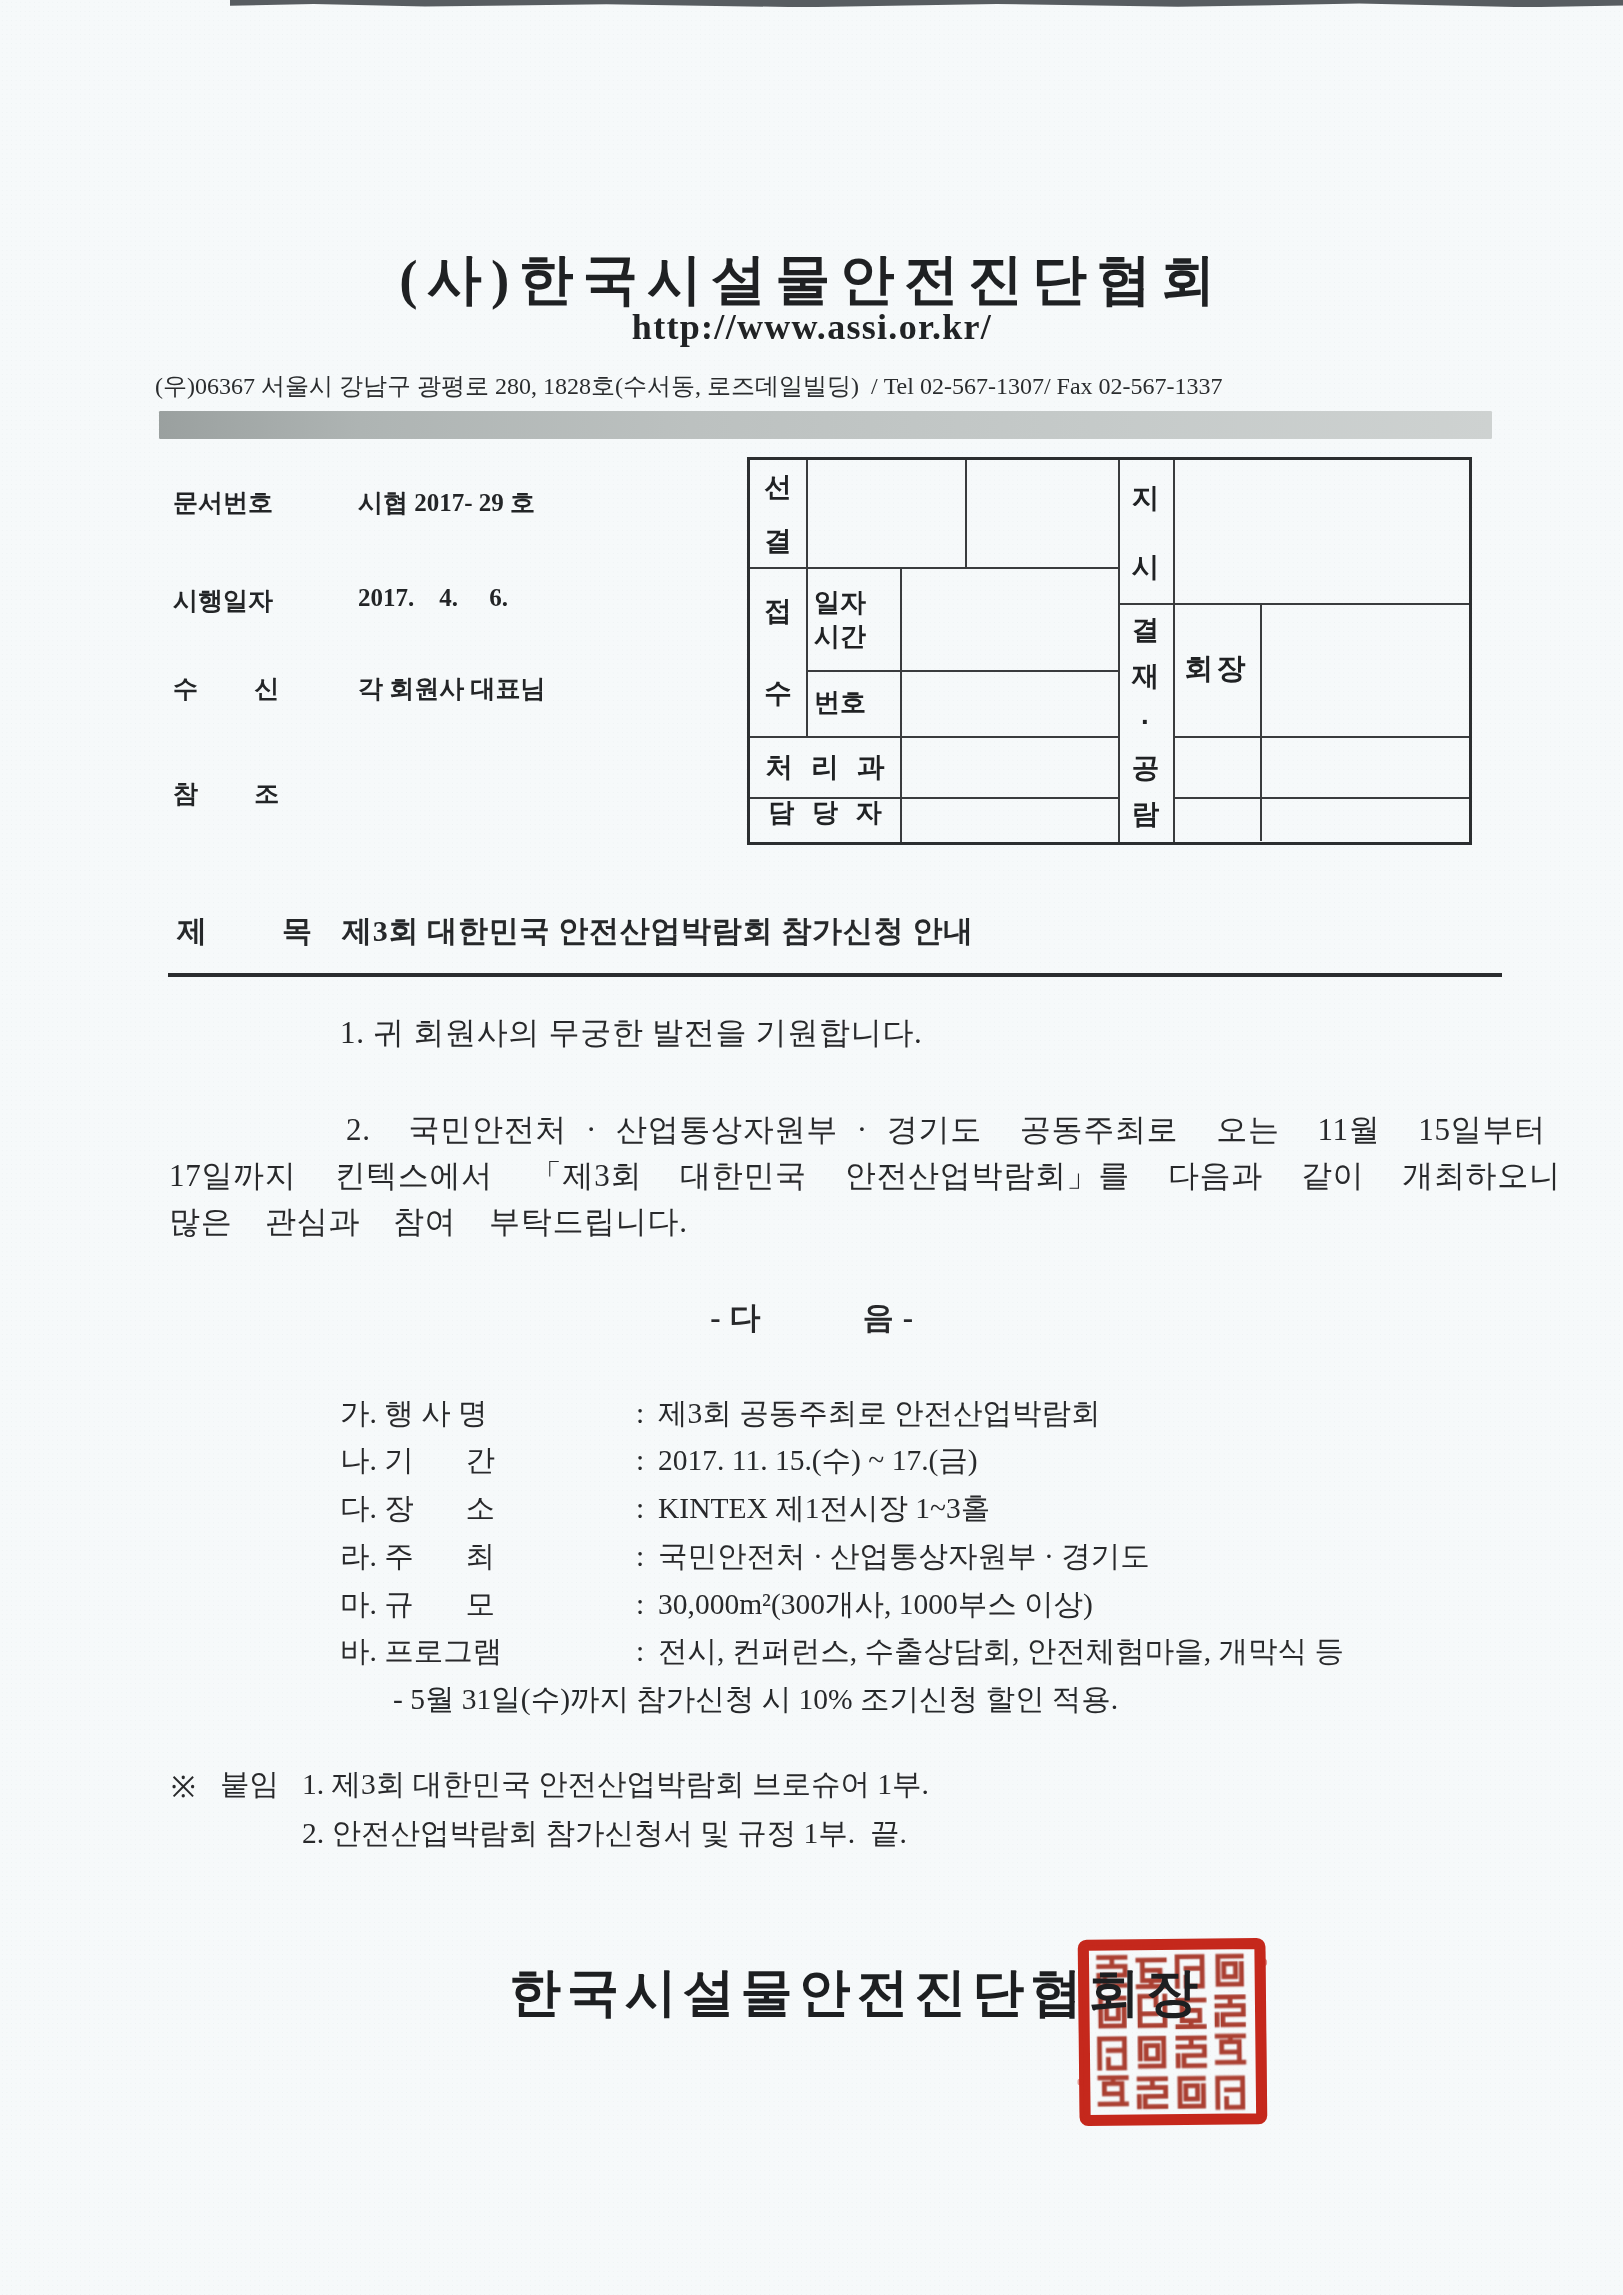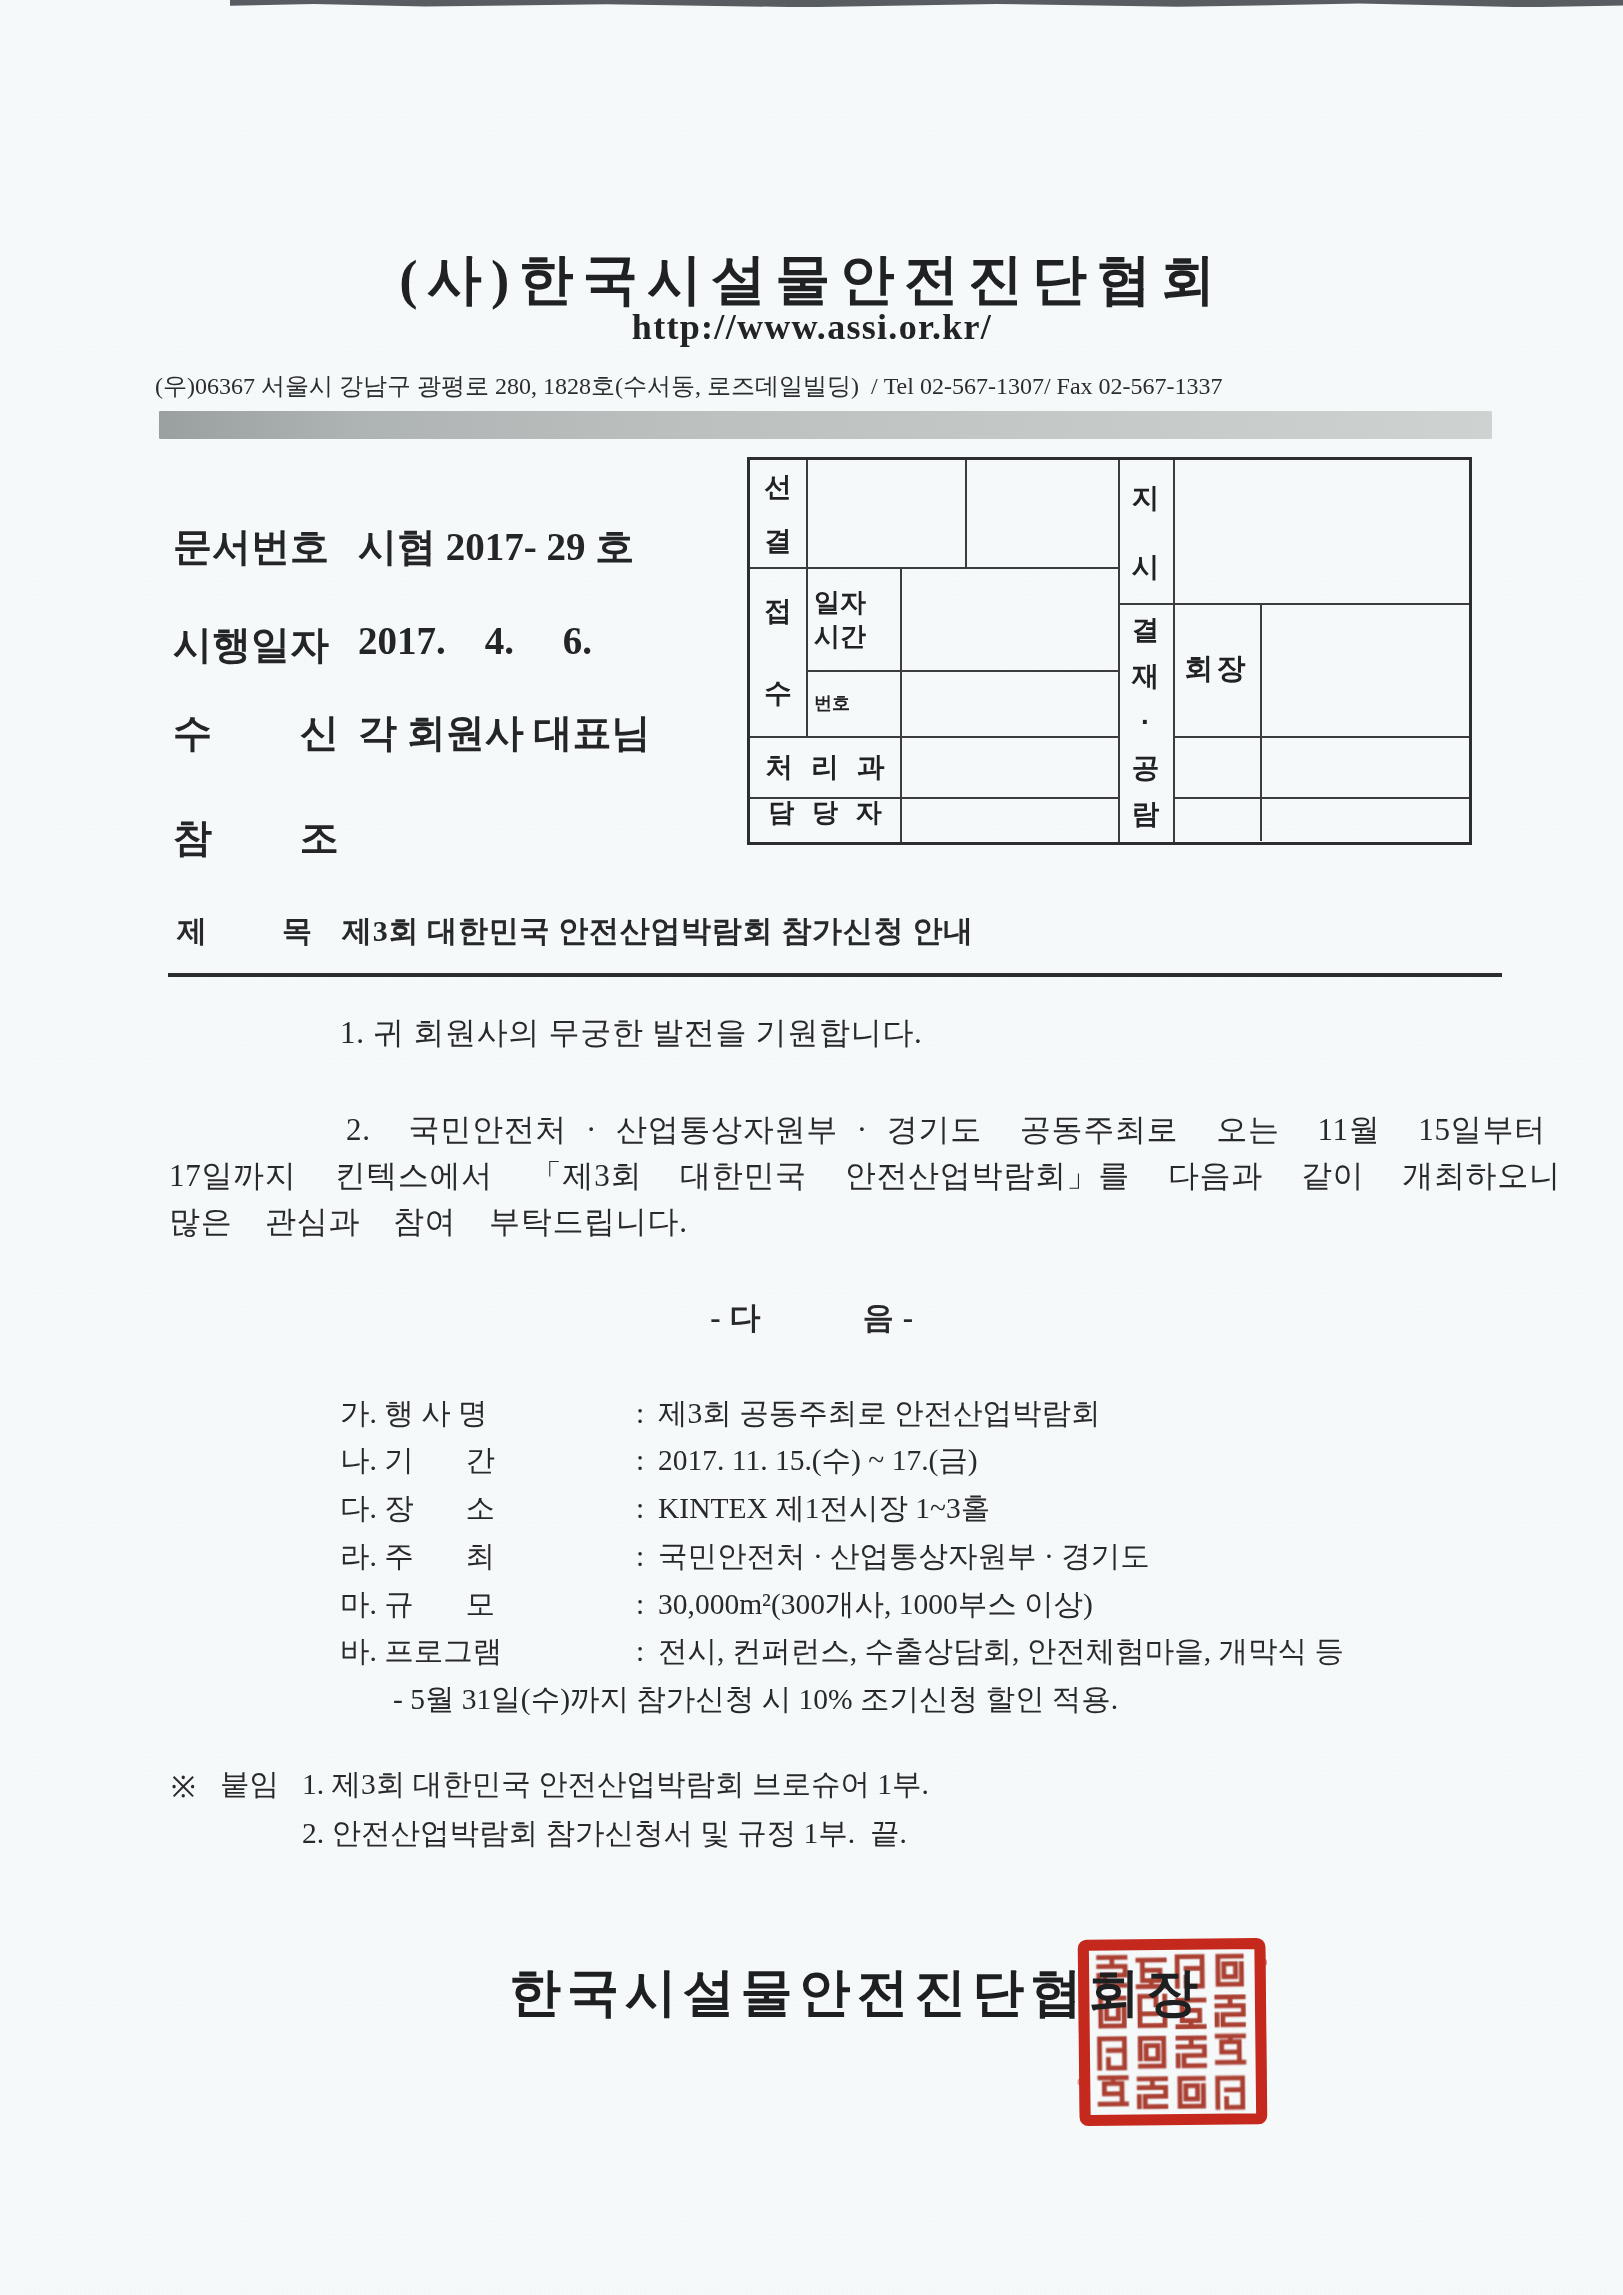--- a/index.html
+++ b/index.html
@@ -34,21 +34,21 @@
   }
   .address{
     left:155px;top:370px;font-size:24px;font-weight:500;color:#2a2c2e;
   }
   .gray-bar{
     position:absolute;left:159px;top:411px;width:1333px;height:27.5px;
     background:linear-gradient(90deg,#9aa09f 0%,#aeb4b3 15%,#bcc1c0 40%,#c5cac9 70%,#ced2d1 100%);
     border-radius:1.3px;
   }
   
-  .info-line{position:absolute;font-size:39px;font-weight:600;color:#232527;margin-top:34px;}
+  .info-line{position:absolute;font-size:25px;font-weight:600;color:#232527;}
   .info-label{white-space:pre;}
   .info-value{position:absolute;left:185px;top:0;white-space:pre;}
   
   .atable{
     position:absolute;left:747px;top:457px;width:725px;height:388px;
     border:3.3px solid #2c2e30;box-sizing:border-box;
     font-family:"Liberation Sans","DejaVu Sans",sans-serif;
     font-weight:700;font-size:27.5px;color:#202224;
   }
   .tl{position:absolute;background:#3a3c3e;}
@@ -124,21 +124,21 @@
     <div class="tl" style="left:0;top:337px;width:370px;height:2px;"></div>
     <div class="tl" style="left:423px;top:337px;width:296px;height:2px;"></div>
     <div class="tl" style="left:368px;top:143px;width:351px;height:2px;"></div>
 
     <div class="cell" style="left:0;top:0;width:56px;height:107px;line-height:54px;">선
 결</div>
     <div class="cell" style="left:0;top:107px;width:56px;height:169px;line-height:82px;">접
 수</div>
     <div class="cell left" style="left:56px;top:107px;width:94px;height:103px;line-height:34px;font-size:26px;">일자
 시간</div>
-    <div class="cell left" style="left:56px;top:210px;width:94px;height:65px;font-size:18px;">번호</div>
+    <div class="cell left" style="left:56px;top:210px;width:94px;height:65px;font-size:26px;">번호</div>
     <div class="cell" style="left:0;top:276px;width:150px;height:62px;word-spacing:10.5px;">처 리 과</div>
     <div class="cell" style="left:0;top:337px;width:150px;height:31px;word-spacing:10.5px;font-size:26px;">담 당 자</div>
     <div class="cell" style="left:368px;top:0;width:55px;height:143px;line-height:69px;">지
 시</div>
     <div class="cell" style="left:368px;top:143px;width:55px;height:238px;line-height:46px;">결
 재
 ·
 공
 람</div>
     <div class="cell" style="left:423px;top:143px;width:87px;height:132px;letter-spacing:3.3px;font-size:29px;">회장</div>

